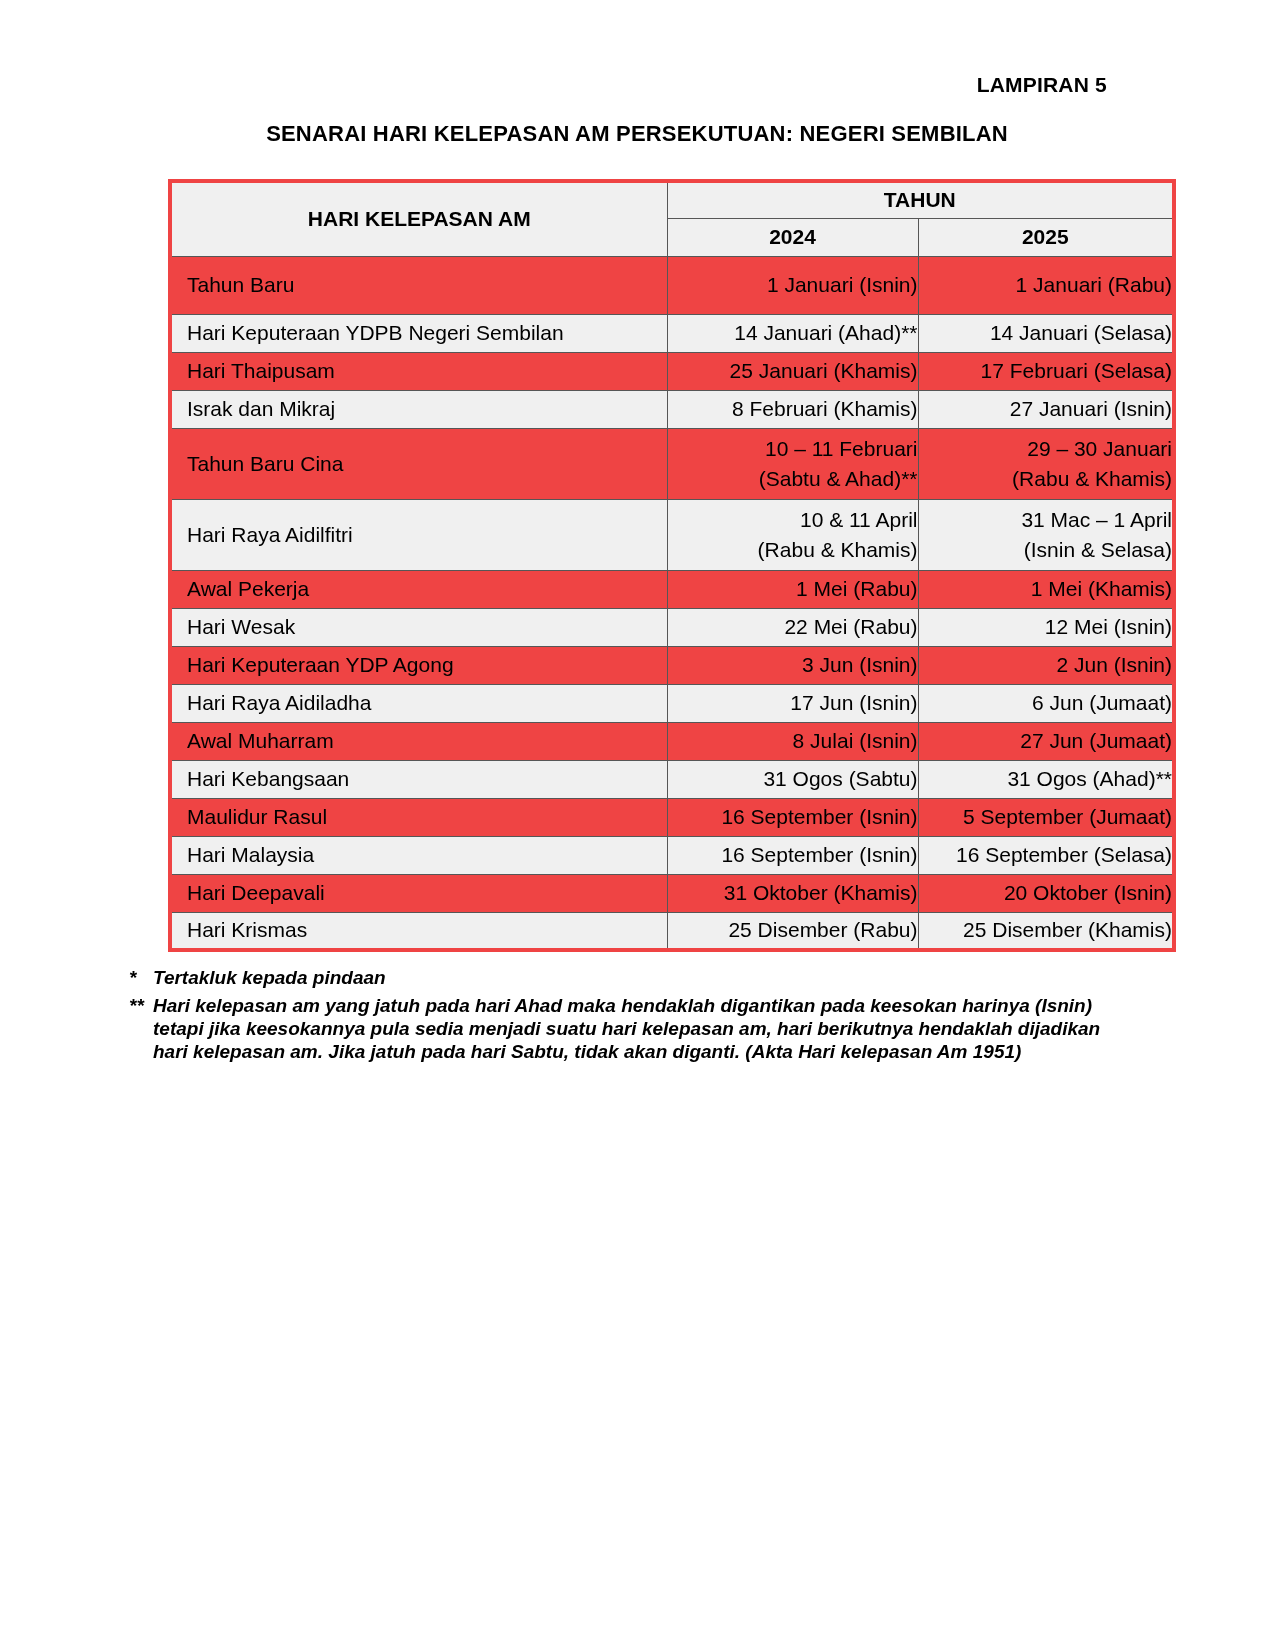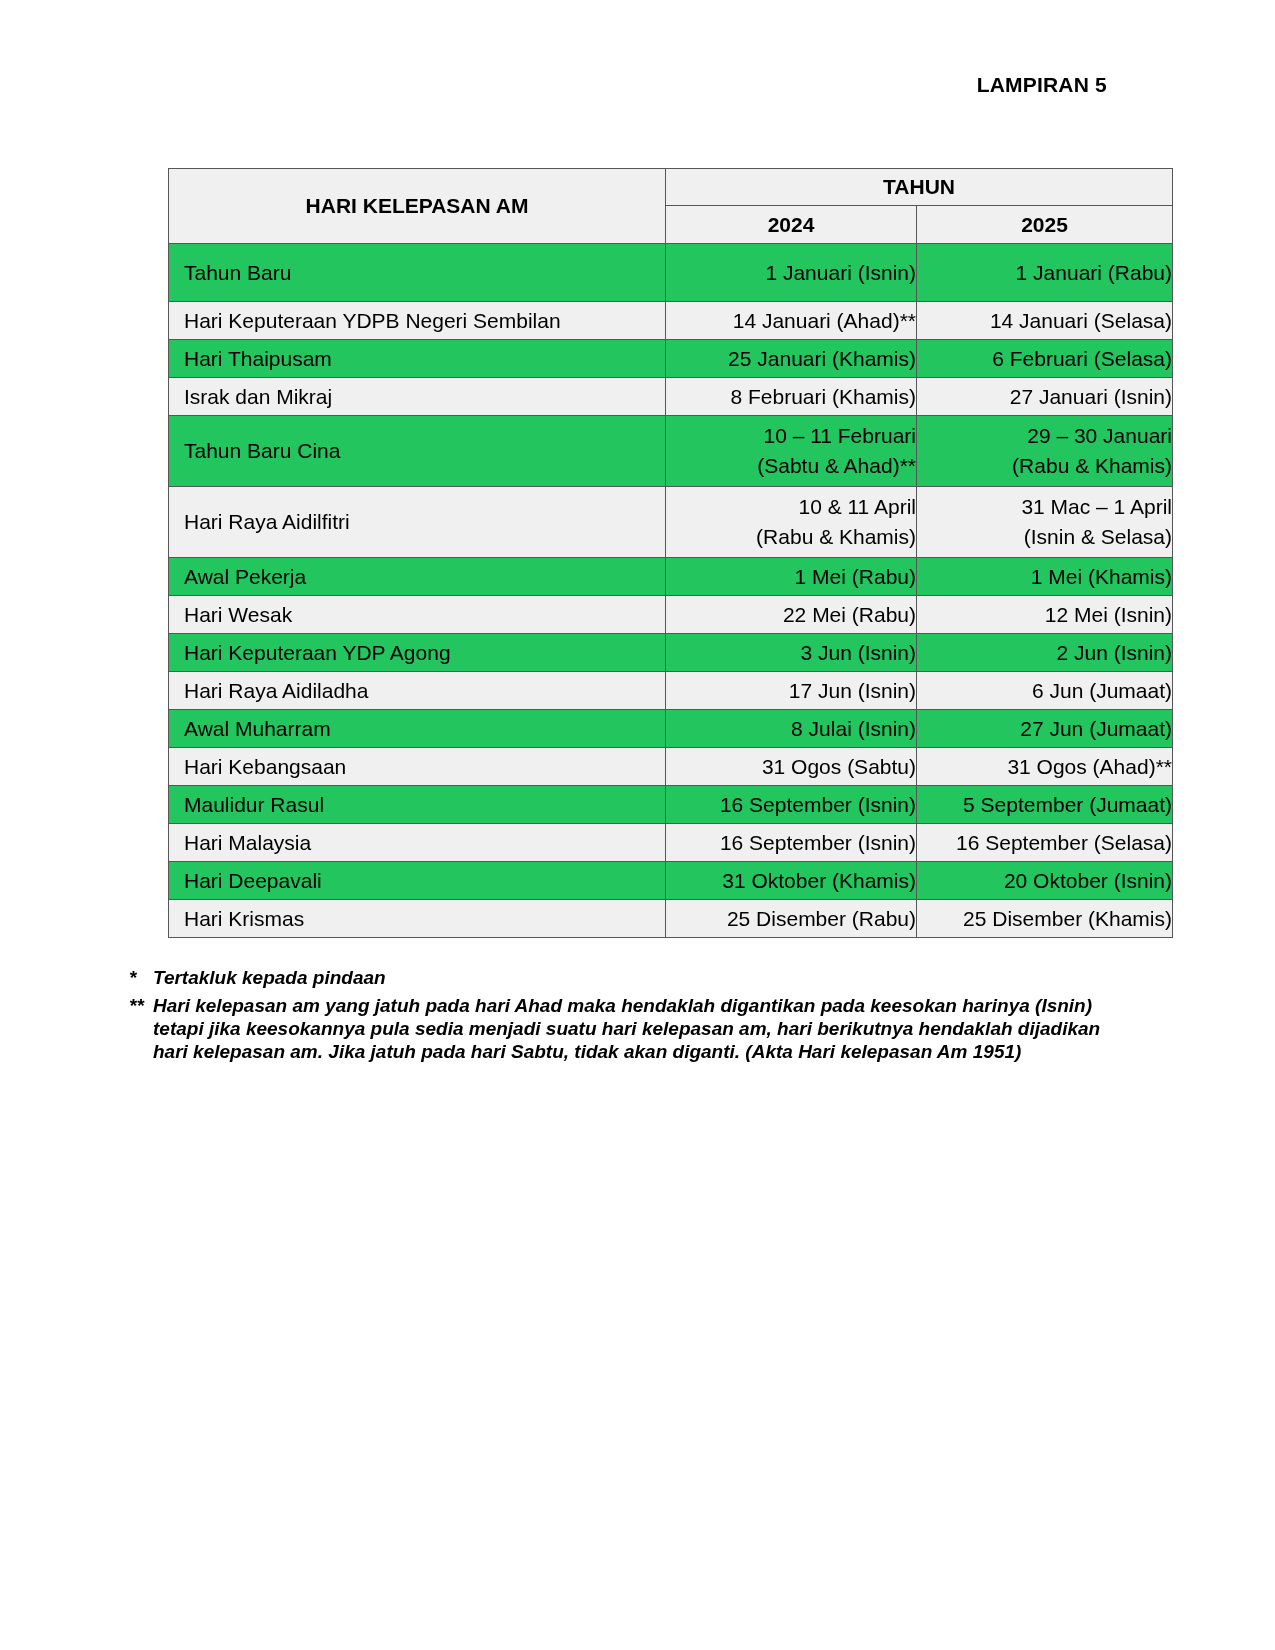--- a/index.html
+++ b/index.html
@@ -27,41 +27,41 @@
     top: 121px;
     left: 0;
     width: 1210px;
     text-align: center;
     font-size: 22px;
     font-weight: bold;
     letter-spacing: 0.2px;
   }
   table.holidays {
     position: absolute;
-    top: 168px;
+    top: 179px;
     left: 136px;
     width: 1004px;
     border-collapse: collapse;
     table-layout: fixed;
-    border: 1px solid #ef4444;
+    border: 4px solid #ef4444;
   }
   table.holidays th,
   table.holidays td {
     border: 1px solid #565656;
     font-size: 21px;
     vertical-align: middle;
   }
   table.holidays th {
     background: #f0f0f0;
     font-weight: bold;
     text-align: center;
   }
   tr.hrow-1 { height: 37px; }
   tr.hrow-2 { height: 38px; }
-  tbody tr { height: 38px; background: #22c55e; }
+  tbody tr { height: 38px; background: #ef4444; }
   tbody tr.tall { height: 58px; }
   tbody tr.dbl  { height: 71px; }
   tbody tr:nth-child(even) { background: #f0f0f0; }
   td.c-name {
     text-align: left;
     padding-left: 15px;
     padding-right: 6px;
   }
   td.c-date {
     text-align: right;
@@ -82,20 +82,21 @@
   .fn-marker { flex: 0 0 24px; }
   .fn-text { flex: 1 1 auto; }
 </style>
 </head>
 <body>
 
 <div class="page">
 
   <div class="lampiran">LAMPIRAN 5</div>
 
+  <div class="doc-title">SENARAI HARI KELEPASAN AM PERSEKUTUAN: NEGERI SEMBILAN</div>
 
   <table class="holidays">
     <colgroup>
       <col style="width:497px">
       <col style="width:251px">
       <col style="width:256px">
     </colgroup>
     <thead>
       <tr class="hrow-1">
         <th rowspan="2">HARI KELEPASAN AM</th>
@@ -113,21 +114,21 @@
         <td class="c-date">1 Januari (Rabu)</td>
       </tr>
       <tr>
         <td class="c-name">Hari Keputeraan YDPB Negeri Sembilan</td>
         <td class="c-date">14 Januari (Ahad)**</td>
         <td class="c-date">14 Januari (Selasa)</td>
       </tr>
       <tr>
         <td class="c-name">Hari Thaipusam</td>
         <td class="c-date">25 Januari (Khamis)</td>
-        <td class="c-date">6 Februari (Selasa)</td>
+        <td class="c-date">17 Februari (Selasa)</td>
       </tr>
       <tr>
         <td class="c-name">Israk dan Mikraj</td>
         <td class="c-date">8 Februari (Khamis)</td>
         <td class="c-date">27 Januari (Isnin)</td>
       </tr>
       <tr class="dbl">
         <td class="c-name">Tahun Baru Cina</td>
         <td class="c-date">10 – 11 Februari
 (Sabtu &amp; Ahad)**</td>

